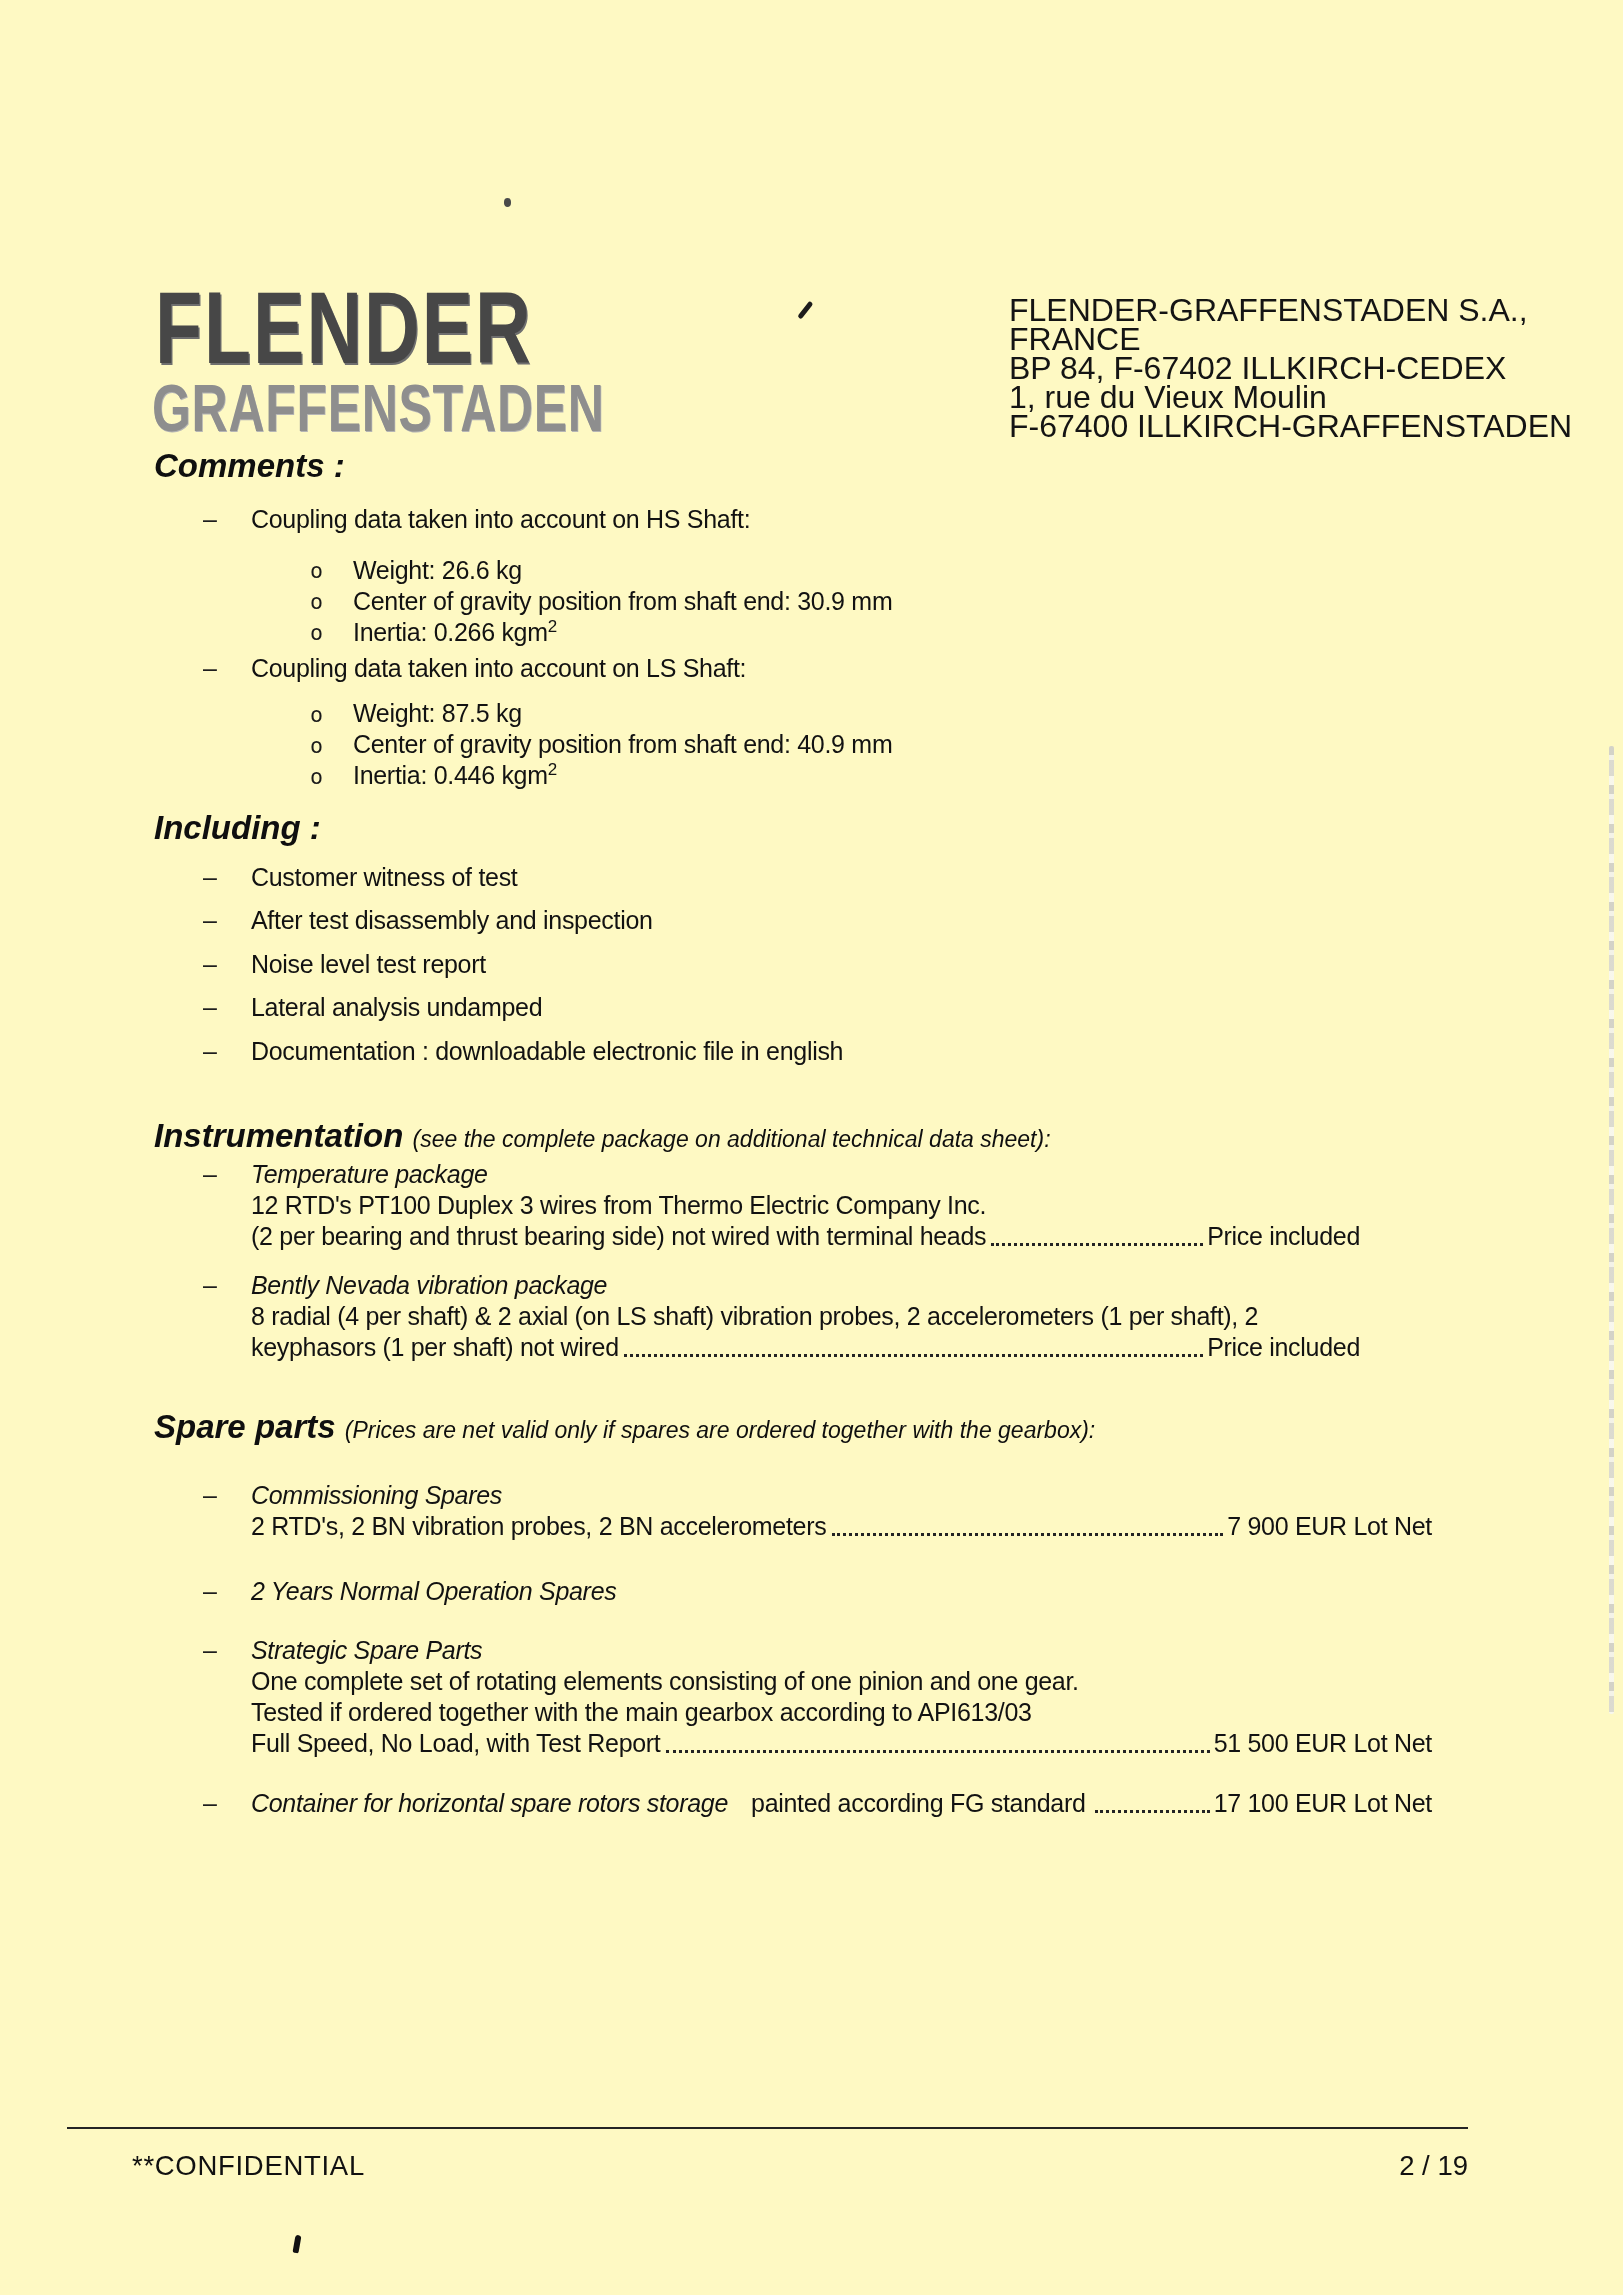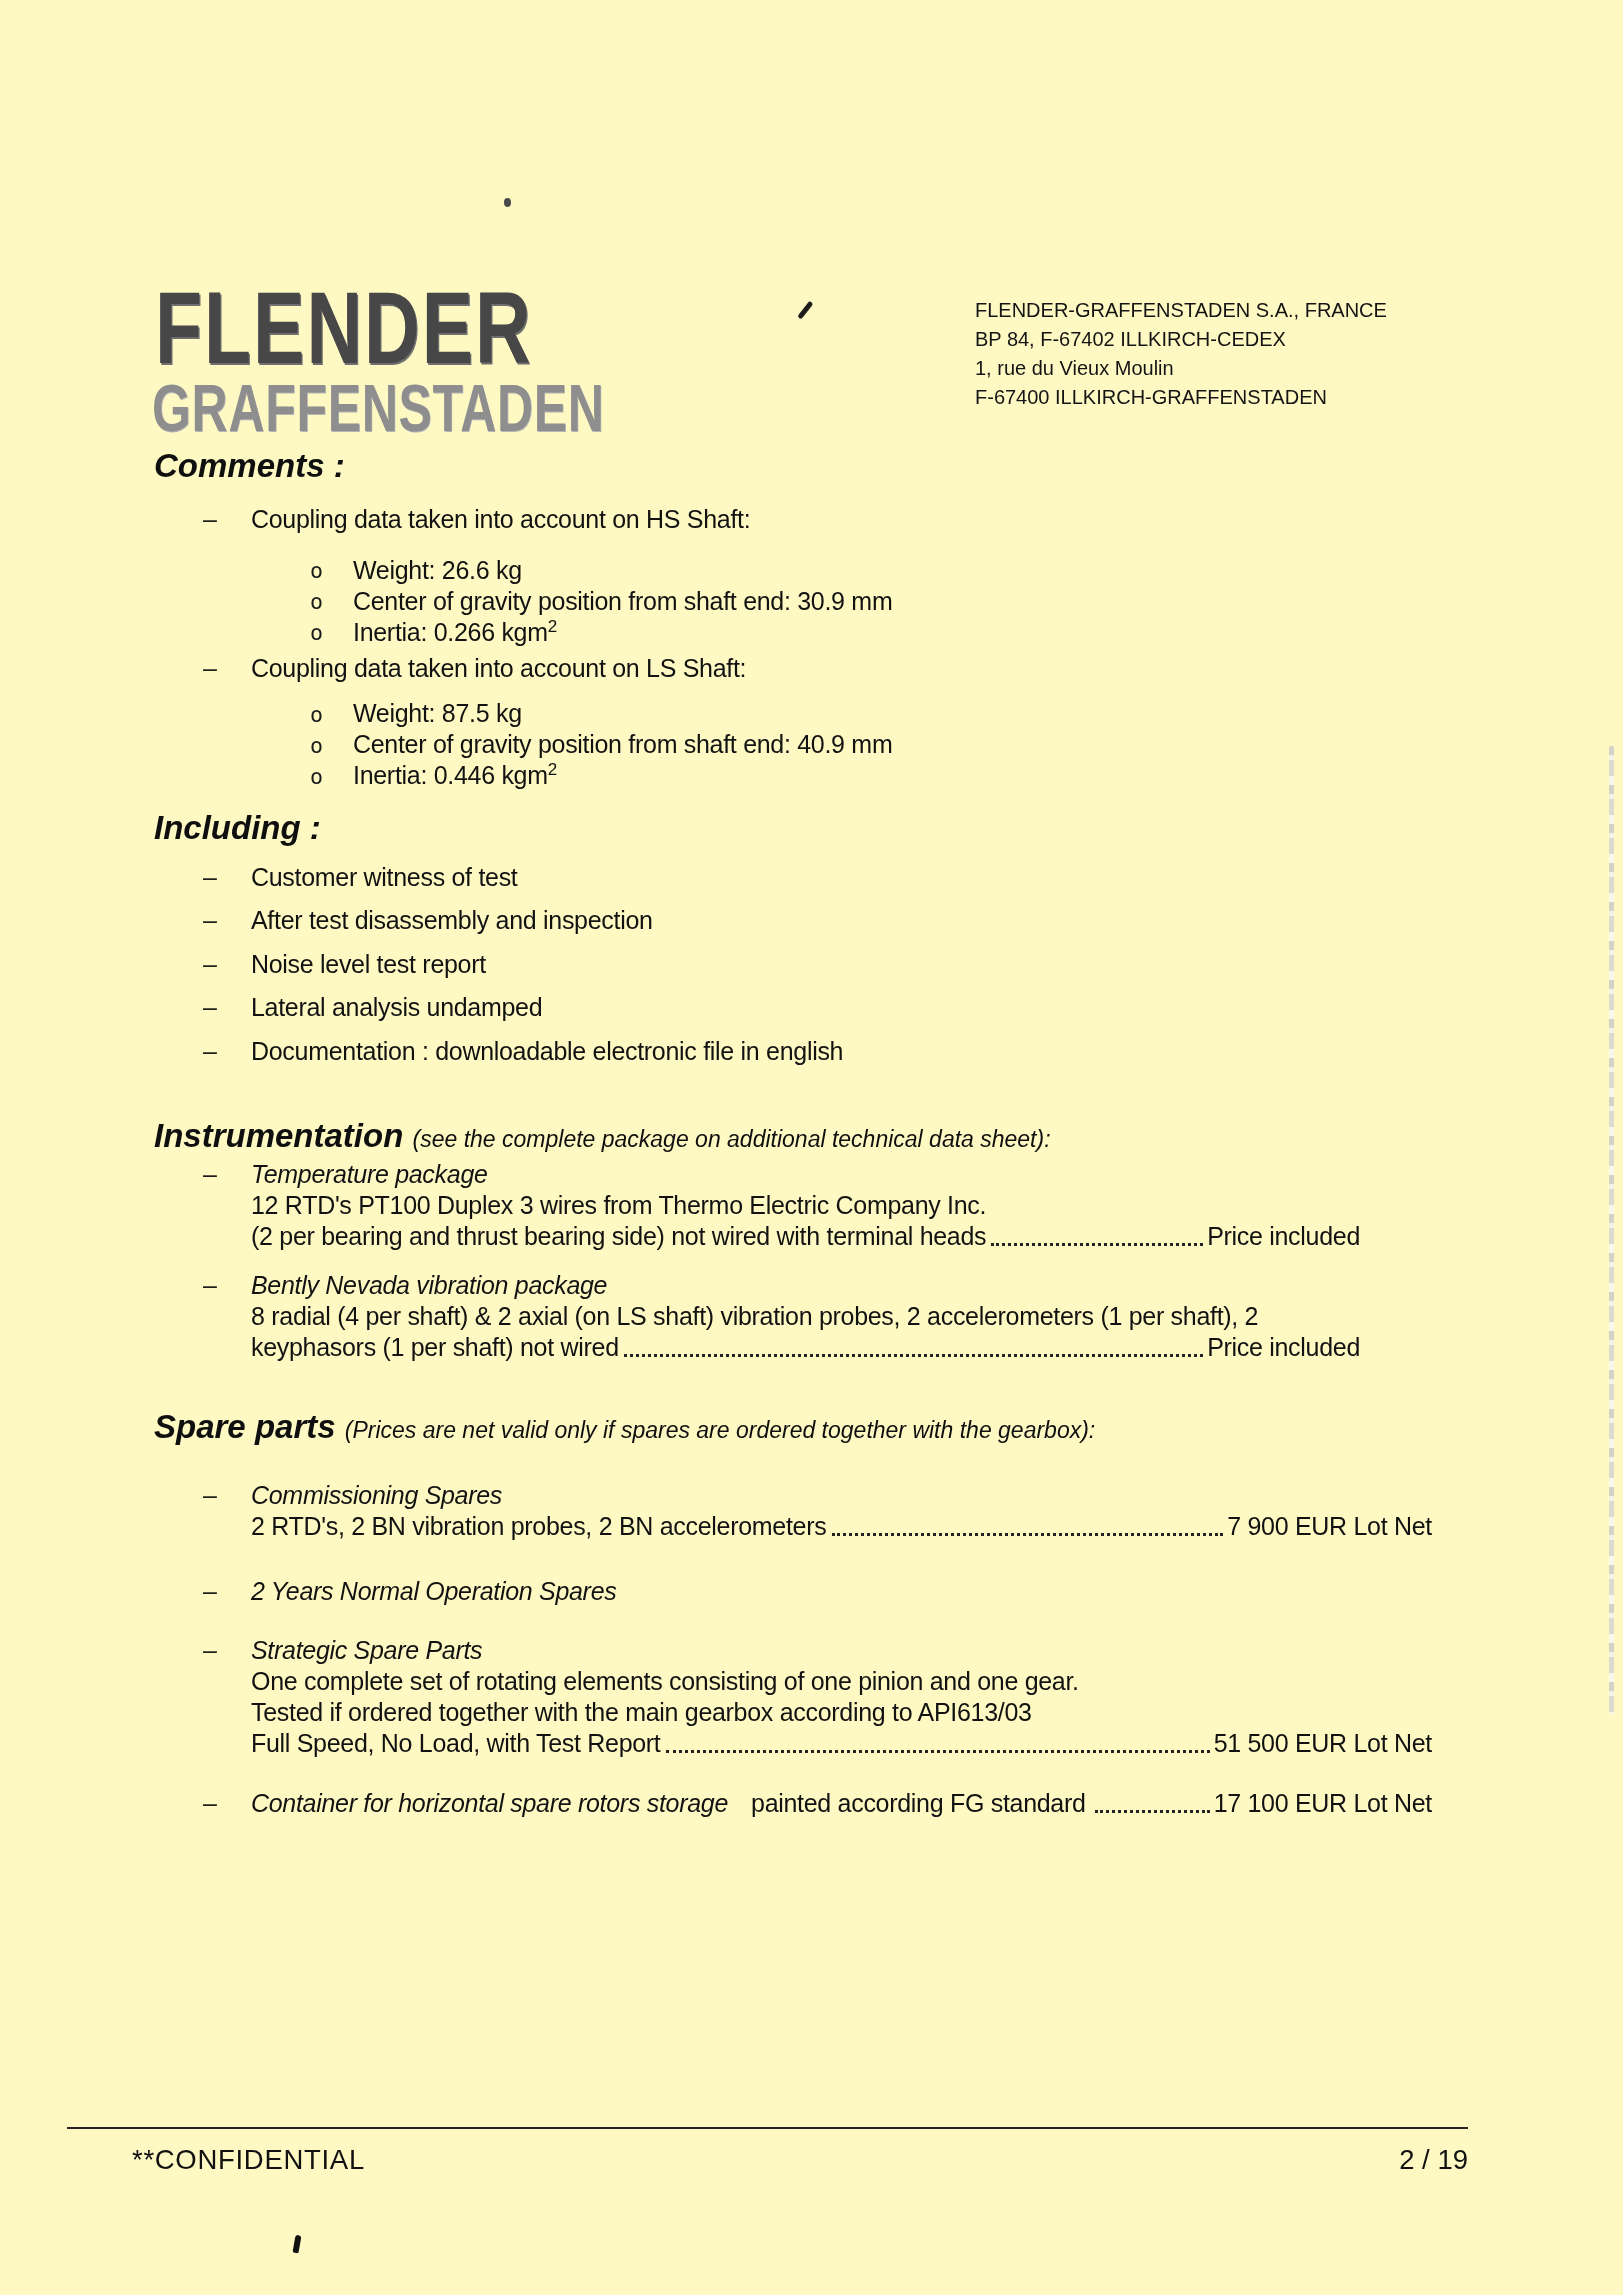--- a/index.html
+++ b/index.html
@@ -20,42 +20,42 @@
     text-shadow:1.3px 1.3px 0 #6f6f6f;
   }
   .logo2{
     position:absolute;left:152px;top:374px;
     font-size:50px;font-weight:700;letter-spacing:0.7px;line-height:1;
     color:#8e8e8e;
     transform:scaleY(1.35);transform-origin:left top;
     text-shadow:0.7px 0.7px 0 #b5b5b5;
   }
   
-  .address{position:absolute;left:975px;top:296px;font-size:20px;line-height:29px;color:#141414;}
+  .address{position:absolute;left:1009px;top:296px;font-size:32px;line-height:29px;color:#141414;}
   
   .h-sec{position:absolute;left:154px;font-size:33px;font-weight:700;font-style:italic;color:#0f0f0f;white-space:nowrap;text-align:right;}
   .h-sec .h-rest{font-weight:400;font-size:23px;margin-left:9.2px;}
   .list{position:absolute;left:203px;font-size:25px;line-height:31px;letter-spacing:-0.3px;color:#121212;}
   .row{position:relative;padding-left:48px;}
   .dash{position:absolute;left:0;top:0;color:#1d1d1d;}
   .sub{position:relative;padding-left:150px;}
   .circ{position:absolute;left:107px;top:0.7px;font-family:"DejaVu Sans Mono",monospace;font-size:21.6px;color:#1a1a1a;}
   .it{font-style:italic;}
   .nw{white-space:nowrap;}
   sup{font-size:17px;line-height:0;}
   
   .lrow{display:flex;align-items:flex-end;}
   .lead{flex:1;border-bottom:3.3px dotted #232323;margin:0 3.9px 6.5px 5.2px;min-width:19.6px;}
   .lead.short{margin-left:9.2px;}
   
   .footer{
     position:absolute;left:67px;top:2127px;width:1401px;
     border-top:2.6px solid #242424;
     display:flex;justify-content:space-between;align-items:baseline;
-    padding-top:15px;font-size:27.5px;color:#111;
+    padding-top:21px;font-size:27.5px;color:#111;
   }
   .footer .conf{margin-left:65px;letter-spacing:0.7px;}
   
   .speck-dot{position:absolute;left:504px;top:198px;width:7.2px;height:8.5px;background:#4a4a4a;border-radius:50%;}
   .tick{position:absolute;left:803px;top:300px;width:4.6px;height:19.6px;background:#1d1d1d;border-radius:2.6px;transform:rotate(38deg);}
   .apos{position:absolute;left:294px;top:2235px;width:5.9px;height:18.3px;background:#121212;border-radius:3.3px 3.3px 2px 2px;transform:rotate(10deg);}
   .vline{
     position:absolute;left:1609px;top:746px;width:4.6px;height:968px;opacity:.8;border-radius:2px;
     background:repeating-linear-gradient(180deg,#c9c9c9 0 9.2px,#f1f1f1 9.2px 14.4px,#d3d3d3 14.4px 30px,#f7f7f7 30px 39px);
   }

